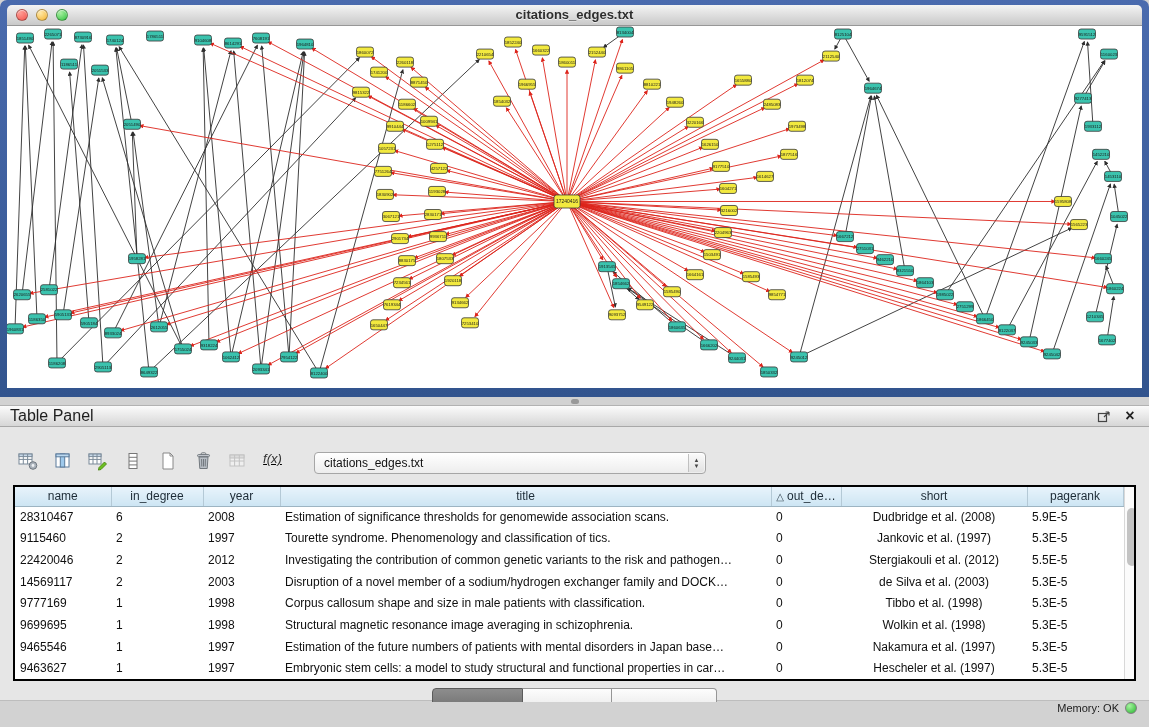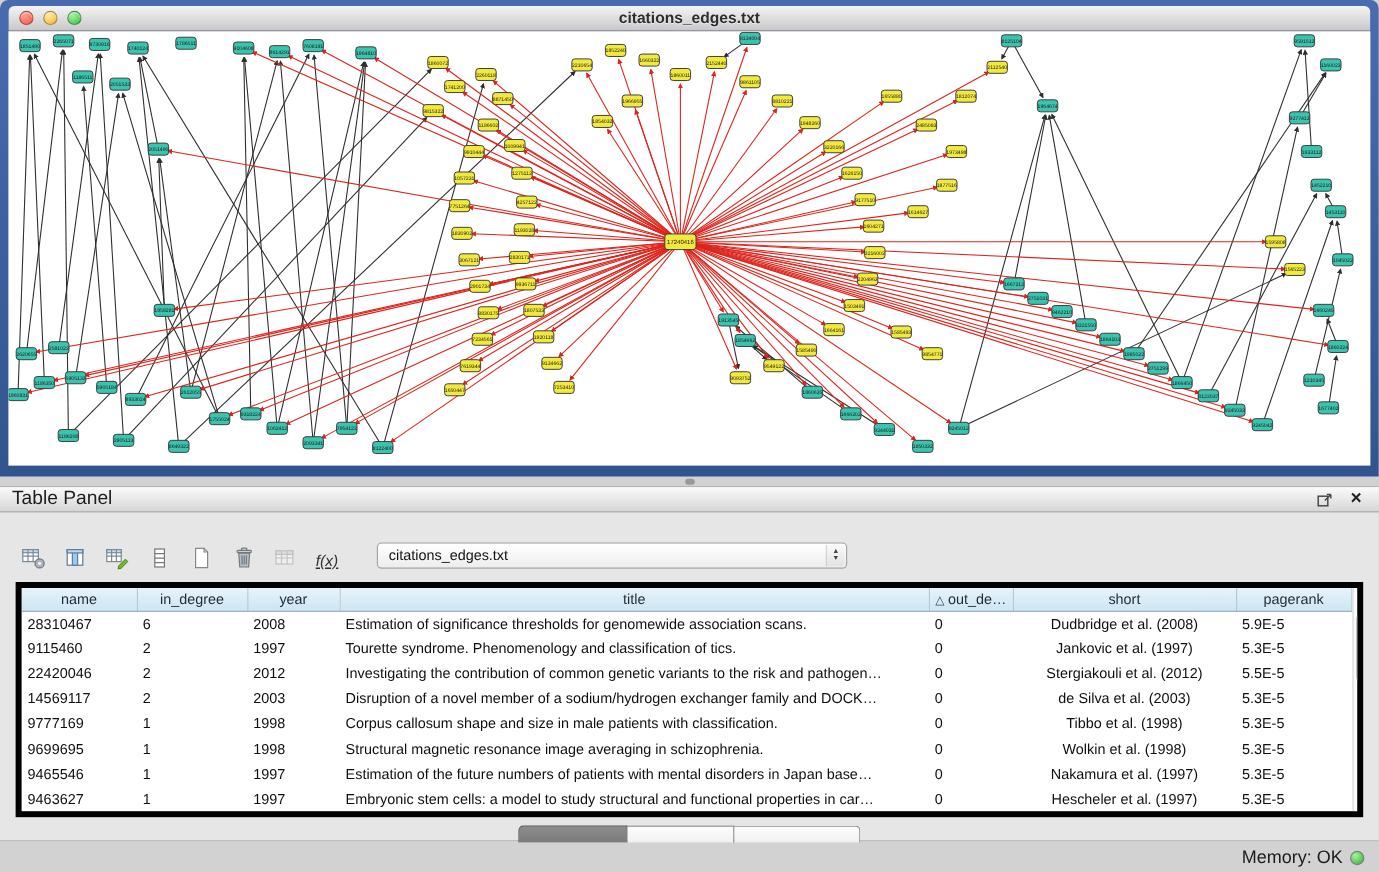--- a/index.html
+++ b/index.html
@@ -31,34 +31,34 @@
     background:#e6e6e6; border-top:1px solid #b2b2b2; border-bottom:1px solid #bdbdbd; }
   .panel-header { height:21px; background:linear-gradient(#fbfbfb,#d6d6d6);
     border-bottom:1px solid #a8a8a8; display:flex; align-items:center; padding:0 10px; }
   .panel-title { font-size:16px; color:#1e1e1e; }
   .spacer { flex:1; }
   .ph-btn { width:18px; height:16px; display:flex; align-items:center; justify-content:center;
     margin-left:8px; cursor:default; }
   .close-x { font-size:16px; font-weight:bold; color:#222; line-height:14px; }
 
   .toolbar { display:flex; align-items:center; gap:8px; padding:24px 0 0 14px; }
-  .tool { width:27px; height:24px; display:flex; align-items:flex-end; justify-content:center;text-decoration:underline; }
+  .tool { width:27px; height:24px; display:flex; align-items:flex-start; justify-content:center;text-decoration:underline; }
   .fx-label { font-size:13px; color:#333; font-style:italic; }
 
   .dropdown { margin-left:20px; width:392px; height:22px;
     background:linear-gradient(#ffffff,#ededed); border:1px solid #a6a6a6; border-radius:4px;
     display:flex; align-items:center; font-size:12px; color:#111; padding-left:9px;
     position:relative; }
   .dd-stepper { position:absolute; right:1px; top:1px; bottom:1px; width:16px;
     border-left:1px solid #c0c0c0; display:flex; flex-direction:column;
     align-items:center; justify-content:center; border-radius:0 3px 3px 0;
     background:linear-gradient(#fafafa,#e2e2e2); }
   .dd-stepper span { font-size:6px; color:#444; line-height:6px; }
 
-  .table-wrap { margin:10px 13px 0; background:#fff; border:5px solid #000000;
+  .table-wrap { margin:10px 13px 0; background:#fff; border:2px solid #000000;
     height:196px; display:flex; overflow:hidden; }
   table { border-collapse:collapse; table-layout:fixed; width:1108px; font-size:12px; }
   thead th { background:linear-gradient(#e8f3fb,#cde5f3); border-right:1px solid #b4c9d6;
     border-bottom:1px solid #9db4c2; height:19px; font-weight:normal; color:#1d2b36;
     text-align:center; overflow:hidden; white-space:nowrap; padding:0 2px; }
   tbody td { height:16px; padding:0 5px; white-space:nowrap; overflow:hidden;
     text-overflow:ellipsis; color:#0f0f0f; }
   tbody td:nth-child(6) { text-align:center; }
   .sort { color:#3b4c58; margin-right:3px; font-size:10px; }
   .vscroll { width:15px; background:#fbfbfb; border-left:1px solid #d8d8d8; position:relative; }
@@ -67,22 +67,22 @@
 
   .tabs { display:flex; justify-content:center; margin-top:7px; }
   .tab { height:20px; line-height:19px; padding:14px 14px; font-size:12px; color:#1d1d1d;
     background:linear-gradient(#fdfdfd,#e2e2e2); border:1px solid #969696; border-left:none; }
   .tab:first-child { border-left:1px solid #969696; border-radius:4px 0 0 4px; }
   .tab:last-child { border-radius:0 4px 4px 0; }
   .tab.sel { background:linear-gradient(#8d8d8d,#666666); color:#fff; border-color:#5b5b5b;
     text-shadow:0 -1px 0 rgba(0,0,0,.3); }
 
   .status-bar { position:absolute; left:0; bottom:0; width:1149px; height:25px;
-    display:flex; align-items:center; justify-content:flex-end; padding-right:12px;
-    font-size:15px; color:#1c1c1c; background:#d2d2d2; }
+    display:flex; align-items:flex-start; justify-content:flex-end; padding-right:12px;
+    font-size:11px; color:#1c1c1c; background:#d2d2d2; }
   .mem-dot { width:12px; height:12px; border-radius:50%; margin-left:6px;
     background:radial-gradient(circle at 35% 30%, #a5f49e, #27b52f);
     border:1px solid #7f7f7f; }
 </style>
 </head>
 <body>
 
 <div class="net-window">
   <div class="titlebar">
     <div class="lights">

